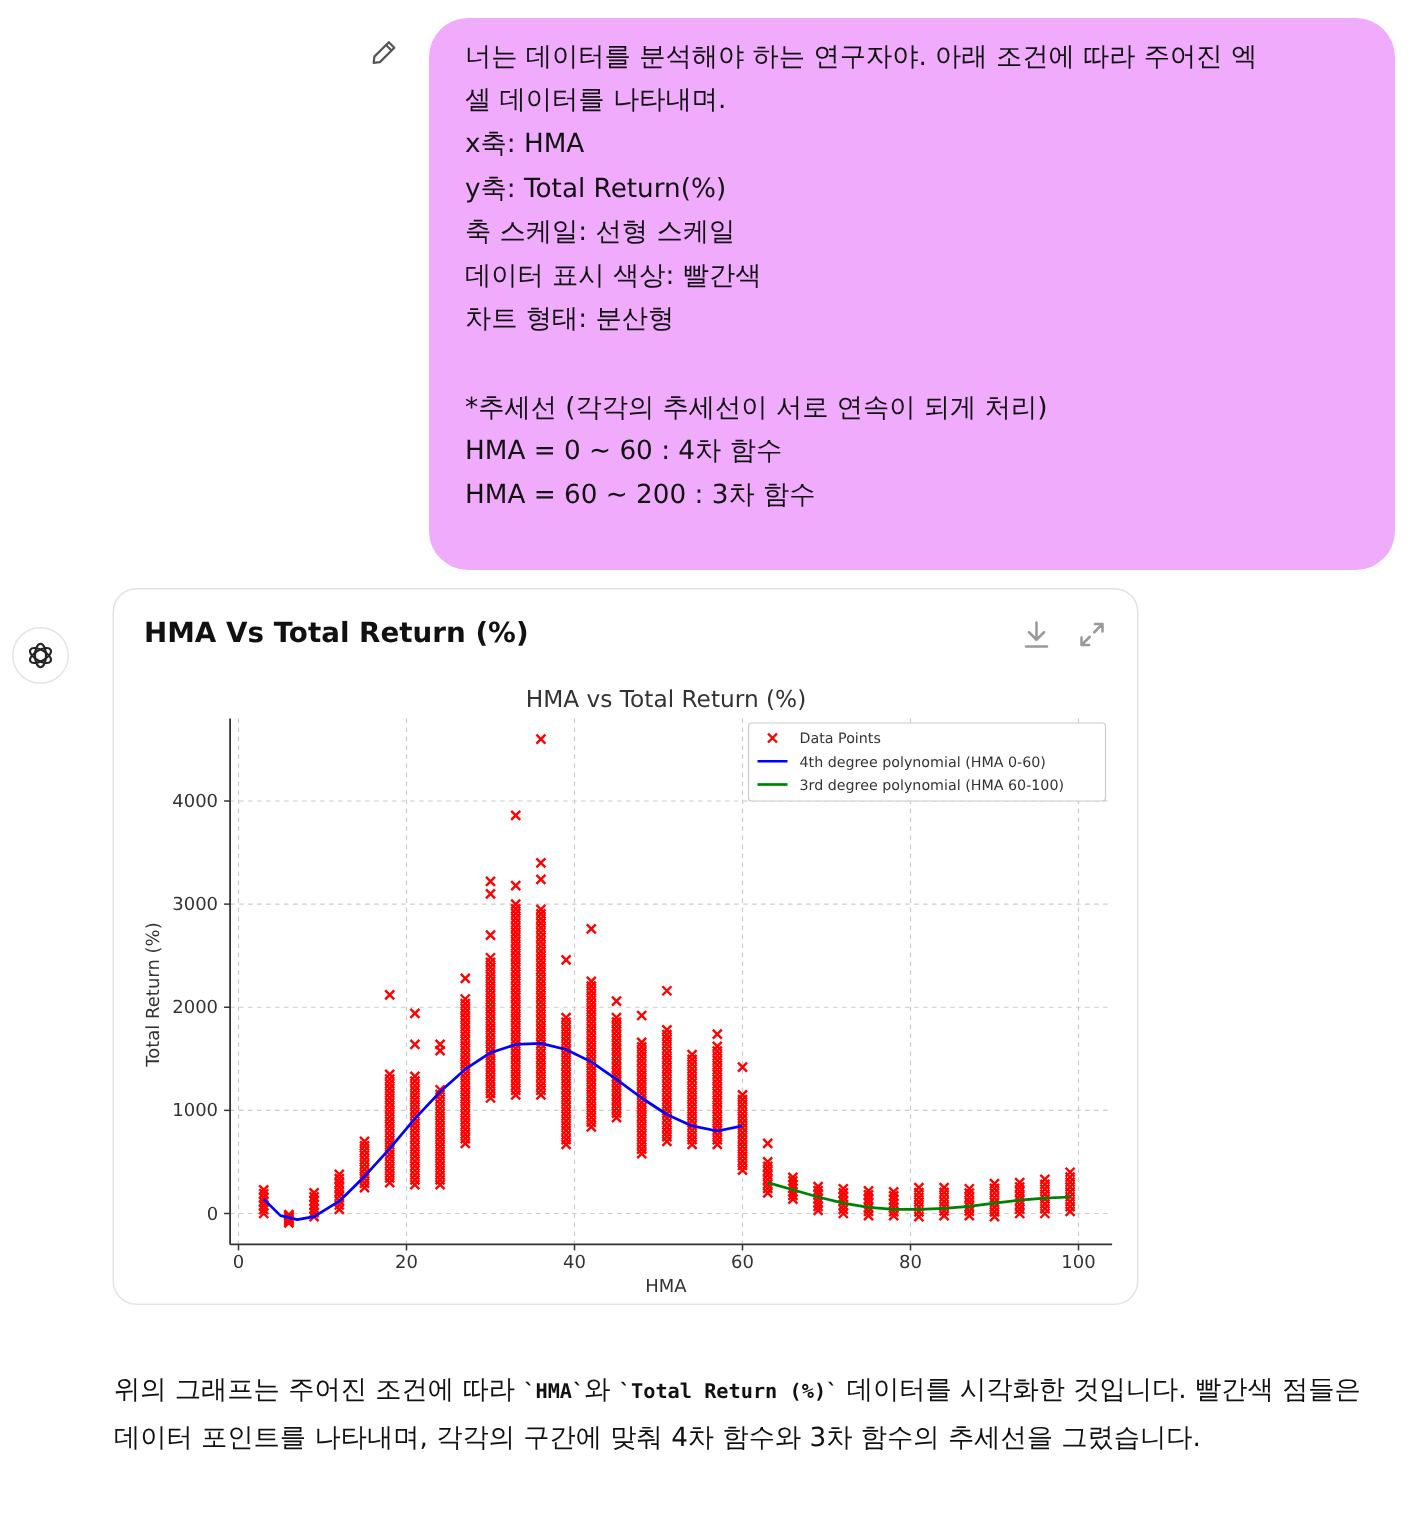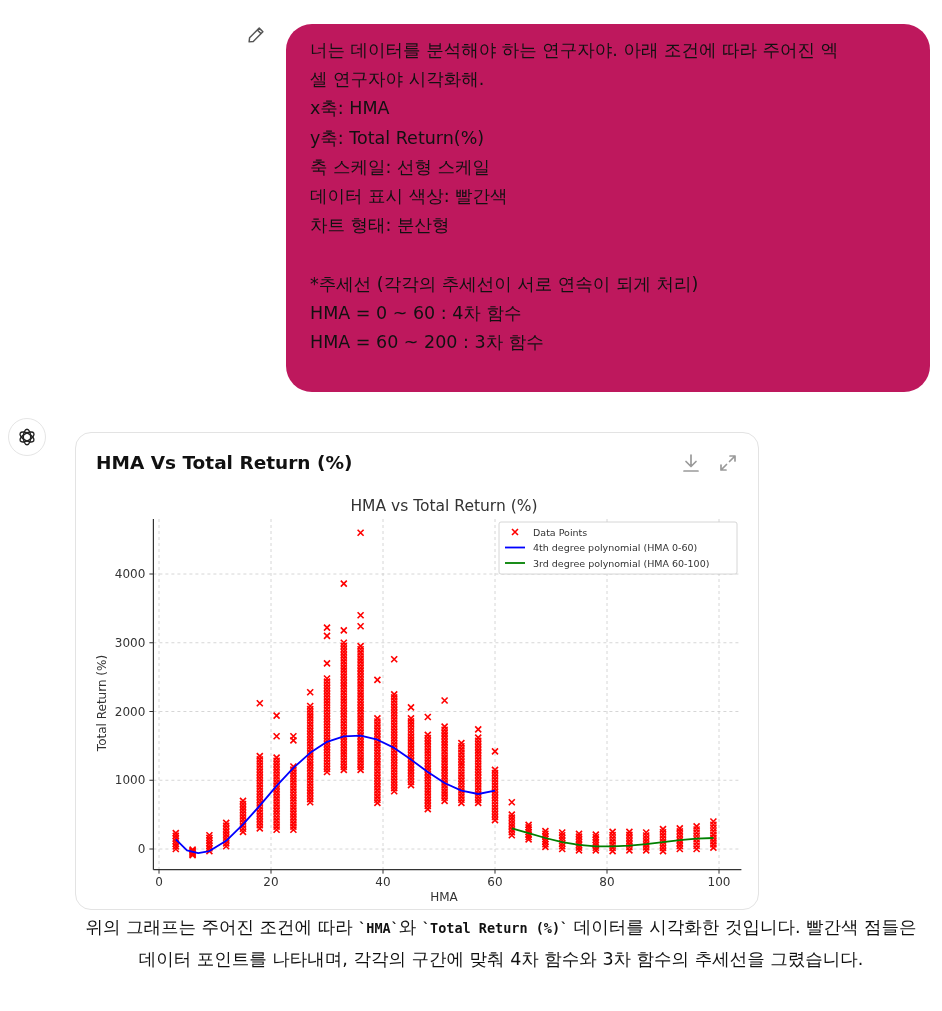--- a/index.html
+++ b/index.html
@@ -1,48 +1,48 @@
 <!DOCTYPE html>
 <html><head>
 <meta charset="utf-8">
 <style>
   html, body { margin:0; padding:0; background:#ffffff; }
   body { width:942px; height:1011px; position:relative; overflow:hidden;
          font-family:"DejaVu Sans", sans-serif; color:#0d0d0d; }
   .user-row { position:absolute; top:4px; left:0; width:942px; }
   .edit-icon { position:absolute; left:245px; top:20px; width:22px; height:22px; cursor:pointer; }
-  .user-bubble { position:absolute; left:286px; top:20px; width:644px; height:368px;
-                 background:#be185d; border-radius:26px; box-sizing:border-box;
+  .user-bubble { position:absolute; left:286px; top:8px; width:644px; height:368px;
+                 background:#f0abfc; border-radius:26px; box-sizing:border-box;
                  padding:12px 22px 0 24px; }
   .user-line { font-size:17.5px; line-height:29.2px; color:#111; white-space:nowrap; height:29.2px; }
   .assistant-avatar { position:absolute; left:8px; top:418px; width:38px; height:38px;
                       border:1px solid #e5e5e5; border-radius:50%; box-sizing:border-box;
                       display:flex; align-items:center; justify-content:center; }
-  .chart-card { position:absolute; left:75px; top:432px; width:684px; height:478px;
+  .chart-card { position:absolute; left:75px; top:392px; width:684px; height:478px;
                 border:1px solid #e3e3e3; border-radius:16px; box-sizing:border-box; background:#fff; }
   .card-title { position:absolute; left:20px; top:19px; font-size:18.5px; font-weight:bold; color:#111; }
   .card-btn { position:absolute; top:18px; width:24px; height:24px; cursor:pointer; }
   .download-btn { left:603px; }
   .expand-btn { left:640px; }
   .chart-svg { position:absolute; left:0; top:0; }
   .response { position:absolute; left:76px; top:912px; width:850px; font-size:17.5px;
-              line-height:31px; color:#111;text-align:center; }
+              line-height:31px; color:#111; }
   code { font-family:"DejaVu Sans Mono", monospace; font-weight:bold; font-size:13.5px; }
 </style>
 </head>
 <body>
 
 <div class="user-row">
   <svg class="edit-icon" viewBox="0 0 24 24">
     <path d="M15.5 4.5 L19.5 8.5 L9 19 L4.5 19.5 L5 15 Z" fill="none" stroke="#555" stroke-width="1.6" stroke-linejoin="round"></path>
     <path d="M13.5 6.5 L17.5 10.5" stroke="#555" stroke-width="1.6"></path>
   </svg>
   <div class="user-bubble">
     <div class="user-line">너는 데이터를 분석해야 하는 연구자야. 아래 조건에 따라 주어진 엑</div>
-    <div class="user-line">셀 연구자야 시각화해.</div>
+    <div class="user-line">셀 데이터를 나타내며.</div>
     <div class="user-line">x축: HMA</div>
     <div class="user-line">y축: Total Return(%)</div>
     <div class="user-line">축 스케일: 선형 스케일</div>
     <div class="user-line">데이터 표시 색상: 빨간색</div>
     <div class="user-line">차트 형태: 분산형</div>
     <div class="user-line"></div>
     <div class="user-line">*추세선 (각각의 추세선이 서로 연속이 되게 처리)</div>
     <div class="user-line">HMA = 0 ~ 60 : 4차 함수</div>
     <div class="user-line">HMA = 60 ~ 200 : 3차 함수</div>
   </div>

